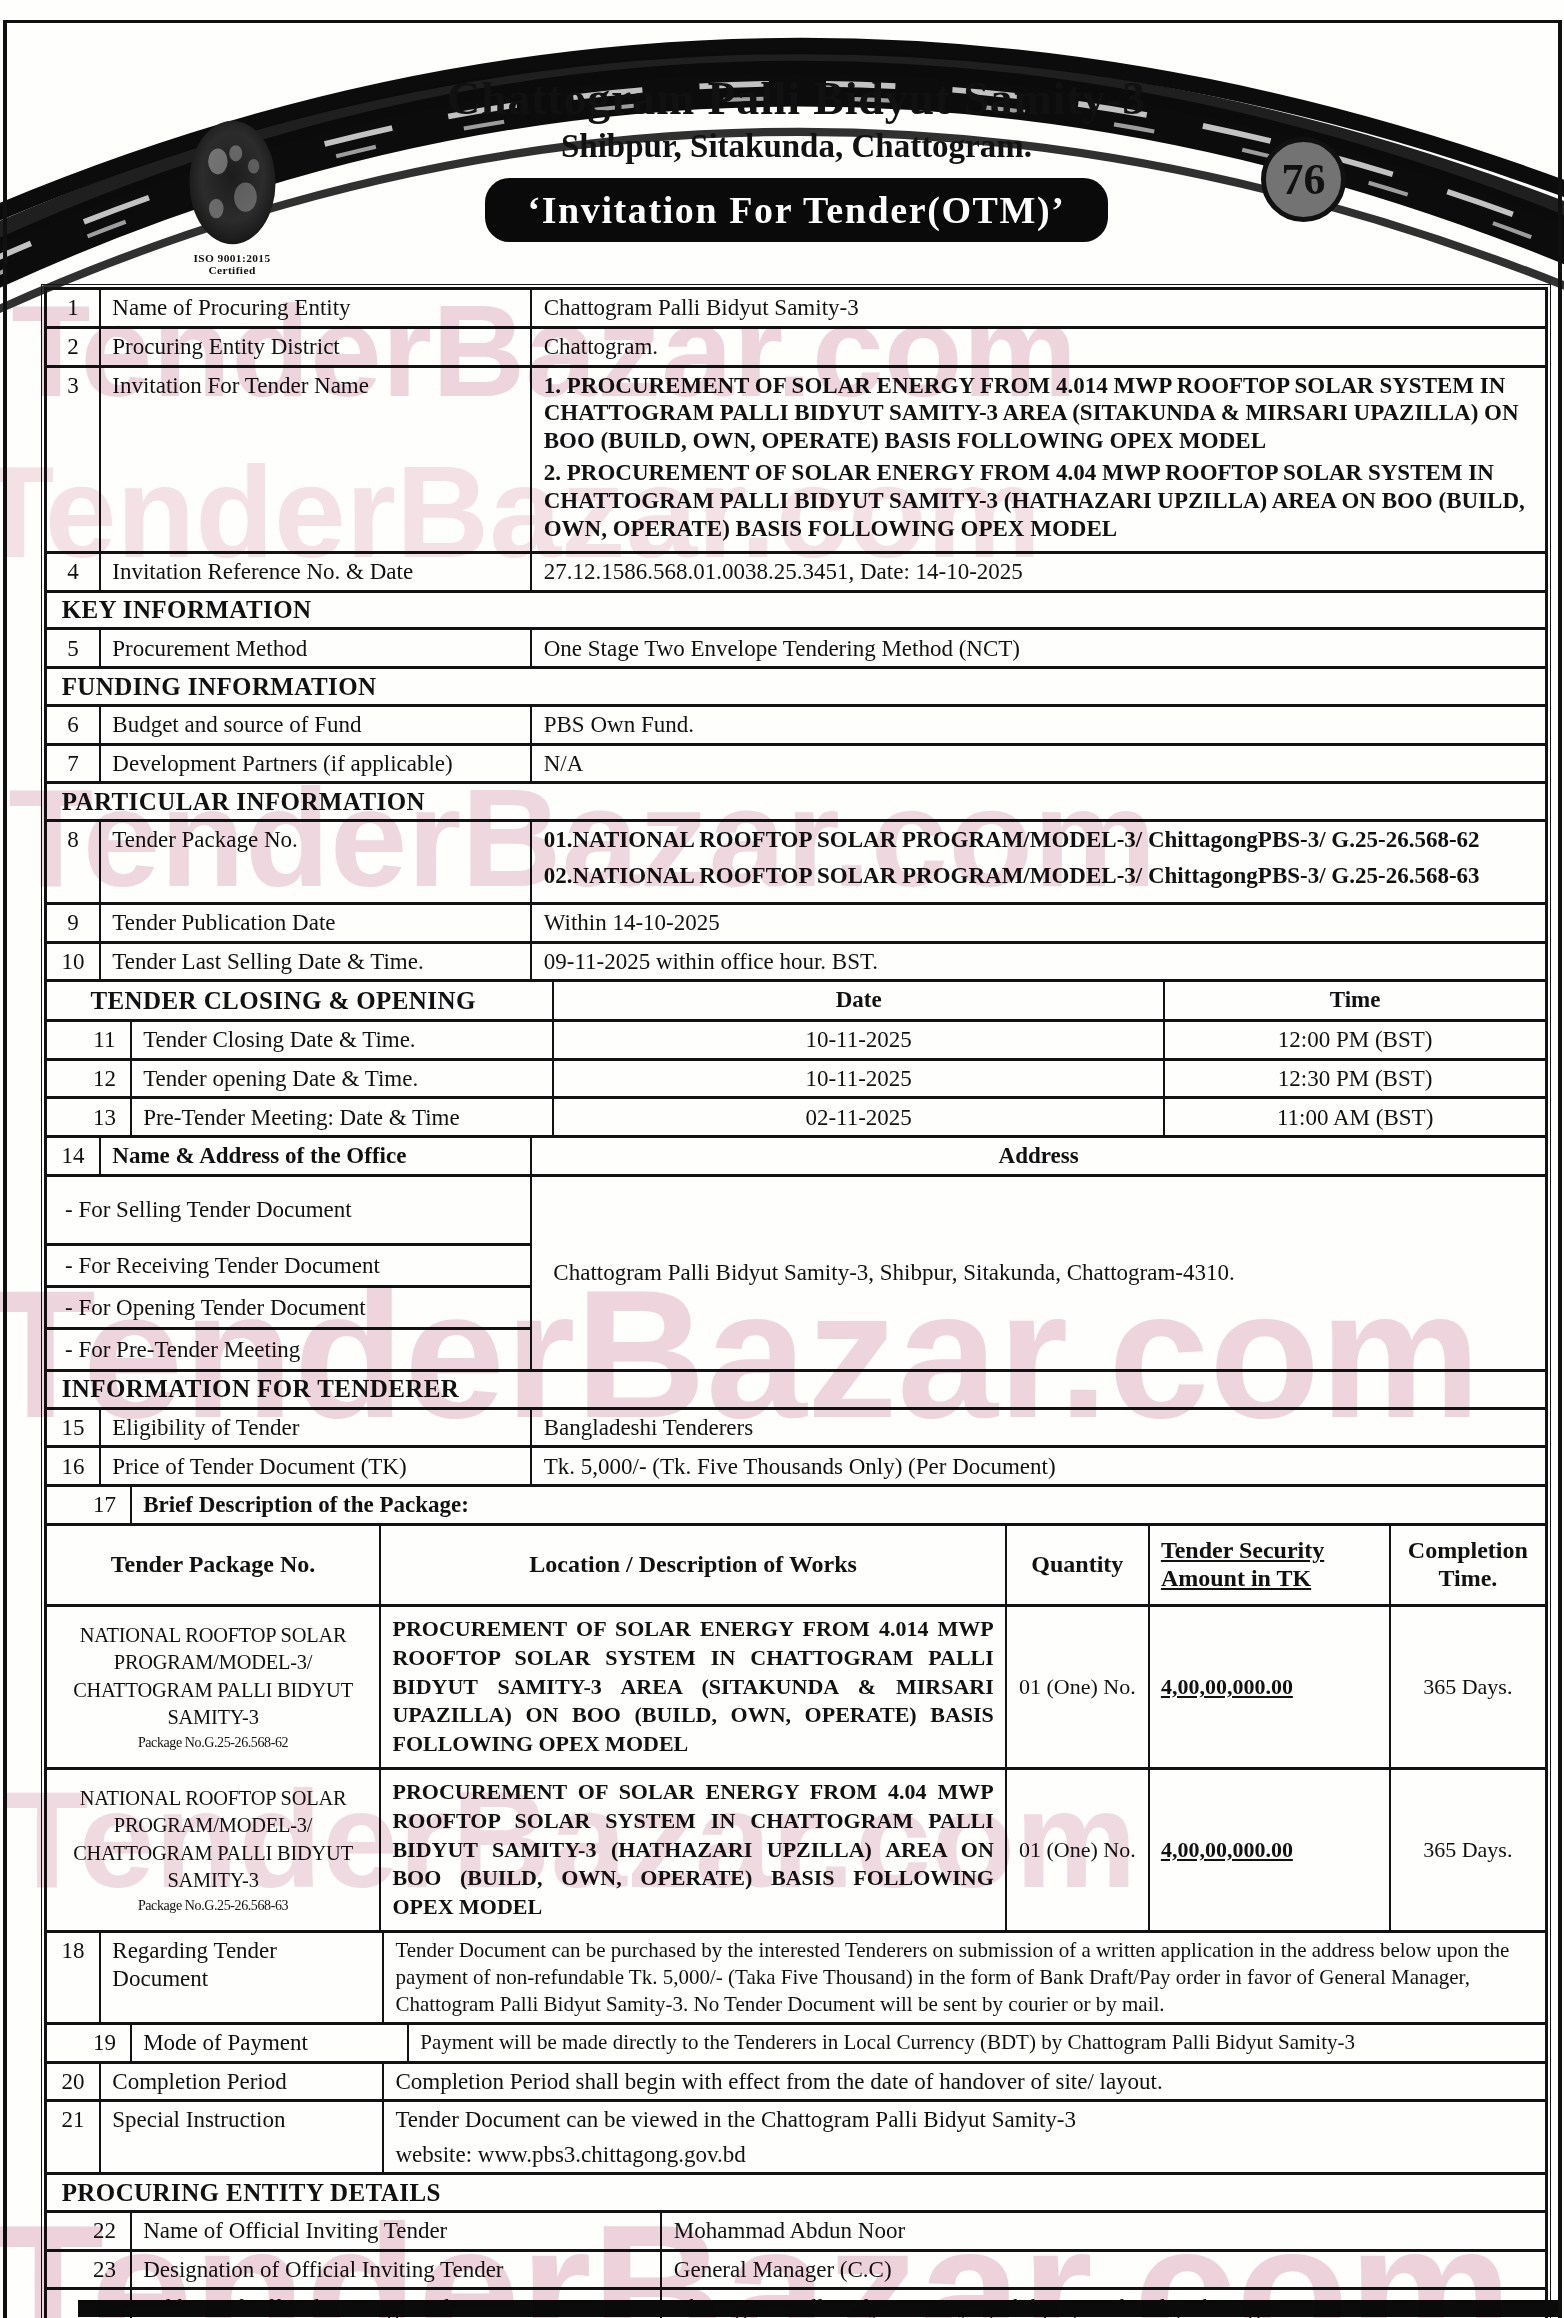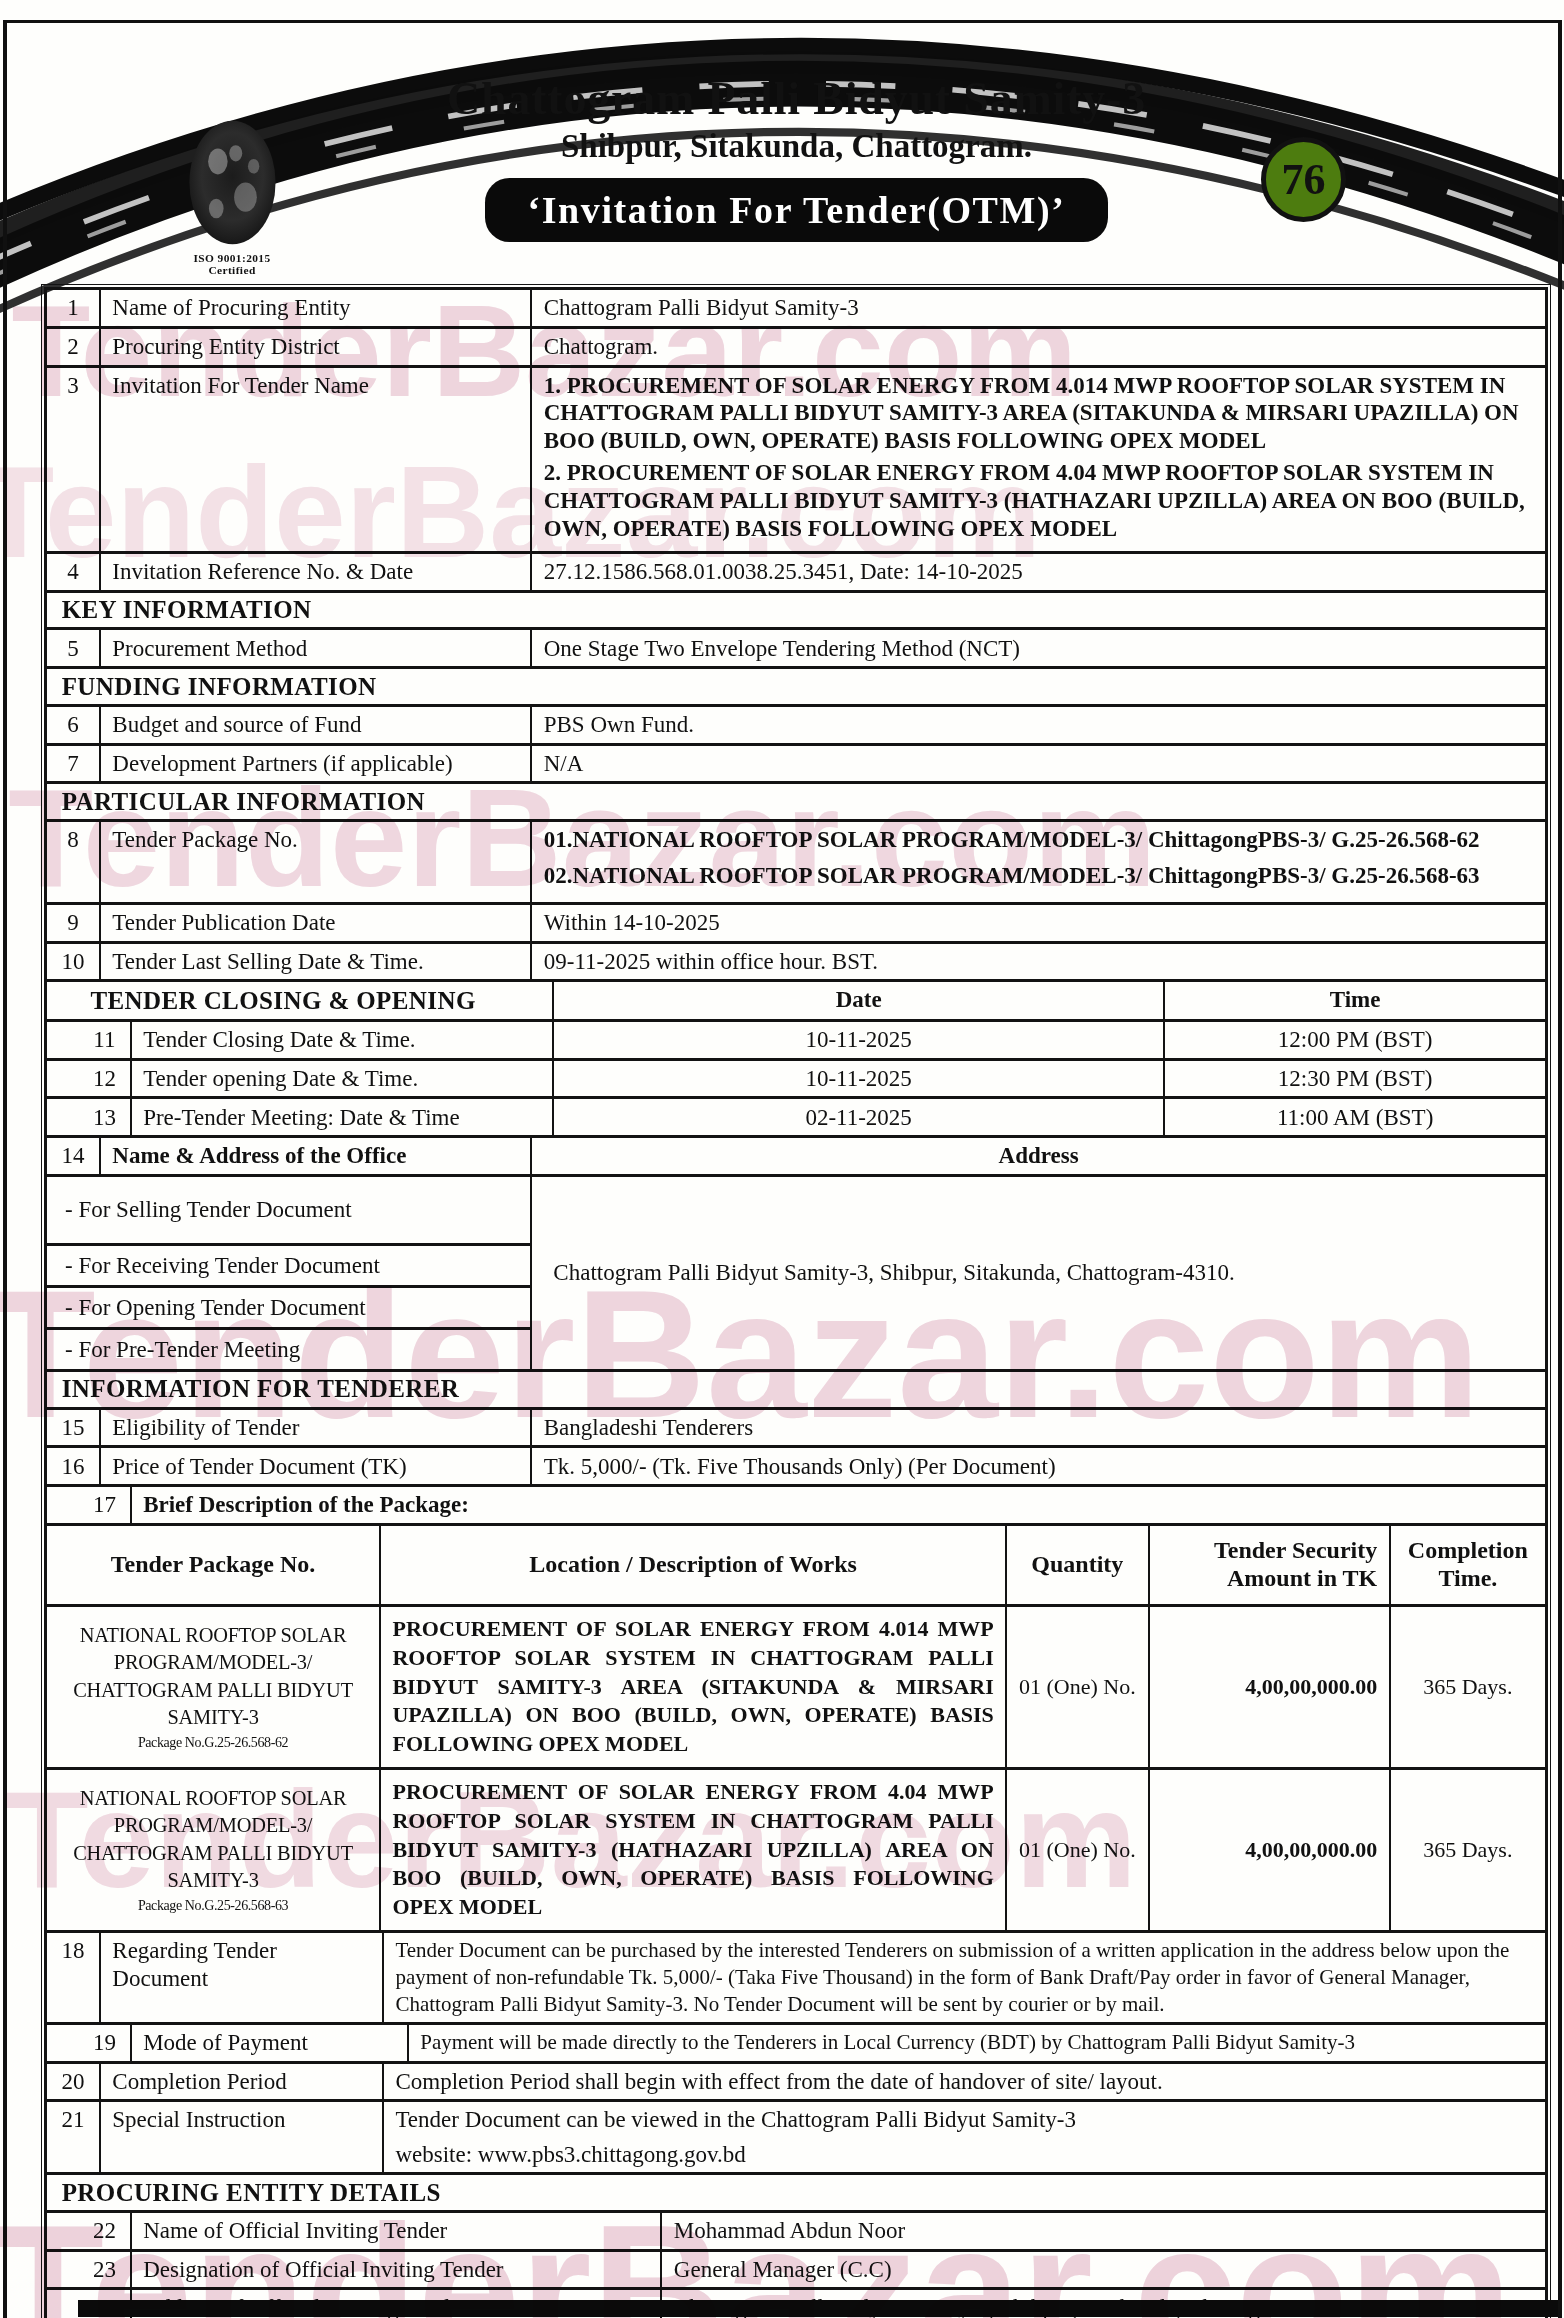--- a/index.html
+++ b/index.html
@@ -19,21 +19,21 @@
   .hdr-block { position:absolute; left:278px; top:72px; width:1037px; text-align:center; }
   .org-name { font-size:46px; font-weight:bold; letter-spacing:0.8px; }
   .org-addr { font-size:33px; font-weight:bold; margin-top:3.3px; }
   .banner {
     display:inline-block; margin-top:13px; background:#0a0a0a; color:#fff;
     font-size:38px; font-weight:bold; padding:9.8px 42px; border-radius:24.5px; letter-spacing:1.6px;
   }
   .badge {
     position:absolute; left:1261px; top:137px; width:85px; height:85px;
     border:5.7px solid #111; border-radius:50%; text-align:center;
-    font-size:44px; font-weight:600; line-height:75px; background:#4d7c0f;
+    font-size:44px; font-weight:600; line-height:75px; background:#737373;
   }
   .logo { position:absolute; left:183px; top:119px; width:98px; text-align:center; }
   .logo-caption { font-size:11.4px; font-weight:bold; margin-top:1.6px; letter-spacing:0.4px; }
   
   .doc-table {
     position:absolute; left:44px; top:287px; width:1504px;
     border:3.3px solid #131313; outline:1.6px solid #131313; outline-offset:2.5px;
     background:transparent;
   }
   .row { display:flex; border-bottom:3.3px solid #131313; align-items:stretch; }
@@ -58,21 +58,21 @@
   
   .r14-left { flex:0 0 32.4%; border-right:2.5px solid #131313; display:flex; flex-direction:column; }
   .r14-item { padding:6.5px 11.4px 6.5px 18px; font-size:23px; border-bottom:3.3px solid #131313; flex:0 0 auto; display:flex; align-items:center; }
   .r14-item:first-child { min-height:69px; }
   .r14-item:last-child { border-bottom:none;text-align:center; }
   .r14-addr { flex:1 1 auto; display:flex; align-items:center; padding:11px 21px; font-size:23px; }
   
   .p-pkg { flex:0 0 22.3%; border-right:2.5px solid #131313; text-align:center; }
   .p-desc{ flex:0 0 41.8%; border-right:2.5px solid #131313; }
   .p-qty { flex:0 0 9.5%;  border-right:2.5px solid #131313; text-align:center; }
-  .p-sec { flex:0 0 16.1%; border-right:2.5px solid #131313; text-align:right; }
+  .p-sec { flex:0 0 16.1%; border-right:2.5px solid #131313; text-align:left;text-decoration:underline; }
   .p-com { flex:1 1 auto; text-align:center; }
   .pkg-hdr .cell { display:flex; align-items:center; justify-content:center; font-weight:bold; font-size:24px; min-height:78px; line-height:1.15; }
   .pkg-hdr .p-desc { justify-content:center; }
   .pkg-row .cell { display:flex; flex-direction:column; justify-content:center; min-height:160px; }
   .pkg-name { font-size:20.4px; line-height:1.35; letter-spacing:-0.2px; }
   .pkg-no { font-size:14px; margin-top:3.3px; letter-spacing:-0.4px; }
   .pkg-desc-text { font-size:22px; font-weight:bold; line-height:1.3; text-align:justify; }
   .pkg-qty-text, .pkg-com-text { font-size:22px; }
   .pkg-sec-text { font-size:22px; font-weight:bold; }
   .small-text { font-size:21px; line-height:1.28; }

